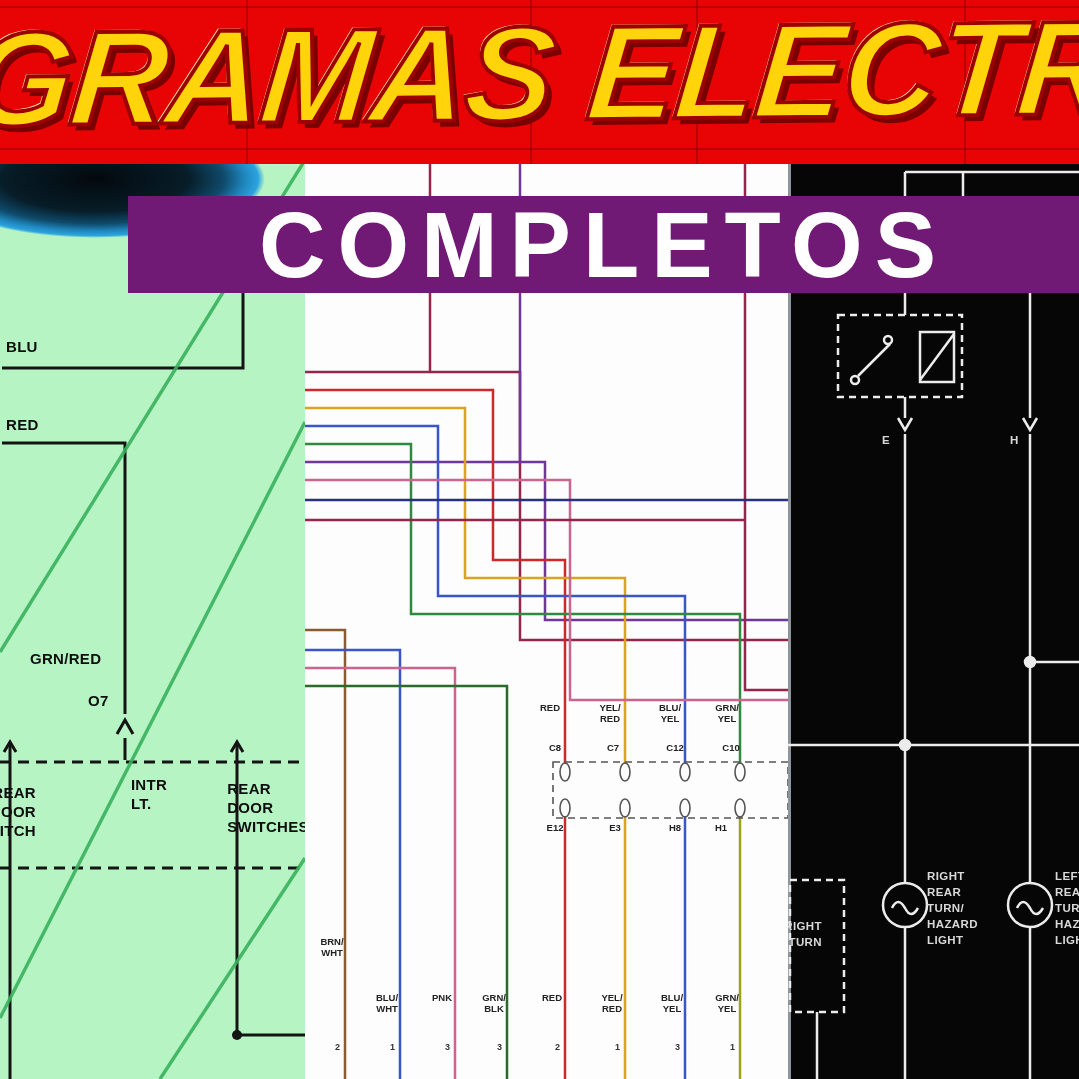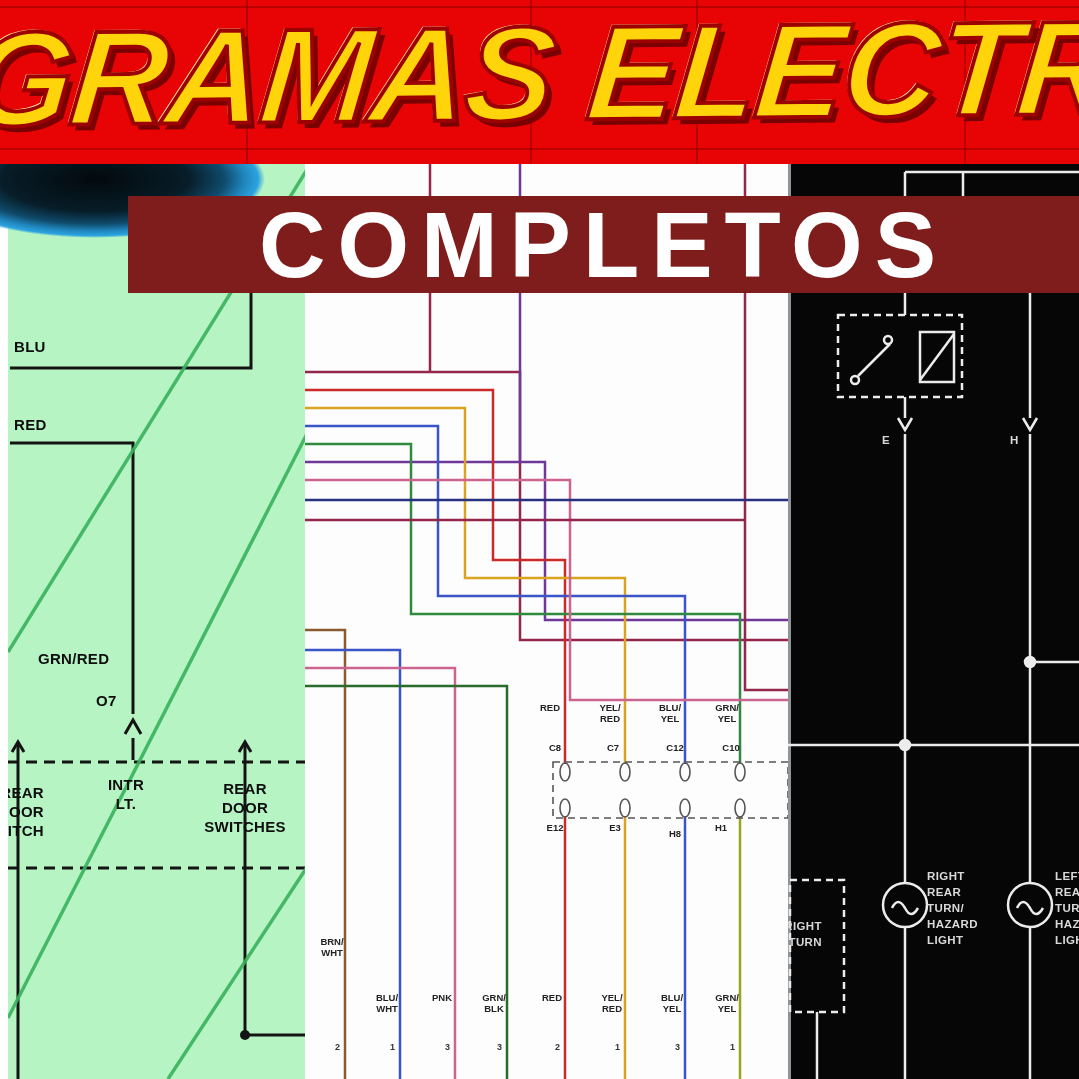--- a/index.html
+++ b/index.html
@@ -1,40 +1,40 @@
 <!DOCTYPE html>
 <html><head>
 <meta charset="utf-8">
 <style>
   html,body{margin:0;padding:0;background:#222;}
   #stage{position:relative;width:1079px;height:1079px;overflow:hidden;background:#fff;
          font-family:"Liberation Sans",sans-serif;}
   .panel{position:absolute;top:0;height:1079px;overflow:hidden;}
-  #left-panel{left:8px;width:325px;background:#b7f4c4;}
+  #left-panel{left:0;width:325px;background:#b7f4c4;}
   #mid-panel{left:305px;width:483px;background:#fdfdfd;}
   #right-panel{left:788px;width:291px;background:#060606;}
   .panel svg{position:absolute;top:0;left:0;}
   .lbl{position:absolute;font-weight:bold;white-space:pre-line;}
   .left-lbl{font-size:15px;color:#0e0e0e;letter-spacing:.3px;line-height:1.25;}
   .mid-lbl{font-size:9.5px;color:#222;line-height:1.2;text-align:center;transform:translateX(-50%);}
   .pin-num{position:absolute;font-size:9px;font-weight:bold;color:#333;}
   .right-lbl{font-size:11.5px;color:#d9d9d9;line-height:1.4;letter-spacing:.4px;}
-  .center{text-align:center;transform:translateX(-50%);}
+  .center{transform:translateX(-50%);margin-left:31px;}
   .cut-right{text-align:right;overflow:hidden;}
   #dark-ellipse{position:absolute;left:-75px;top:120px;width:340px;height:118px;border-radius:50%;
     background:radial-gradient(closest-side,#03090d 0%,#071d28 55%,#0f4a6b 76%,#1f86bd 88%,#2ba3df 96%,rgba(43,163,223,0) 100%);}
   #banner{position:absolute;left:0;top:0;width:1079px;height:164px;background:#e80404;overflow:hidden;}
   #banner-title{position:absolute;left:-30px;top:-4px;font-size:134px;font-weight:bold;font-style:italic;
     letter-spacing:-2px;white-space:nowrap;color:#ffd40a;
     -webkit-text-stroke:4px #9c0202;
     text-shadow:6px 6px 0 #7a0101,-2px -2px 0 #fff3b0;
     transform:skewX(-6deg) rotate(-0.6deg);}
   .banner-grid-v{position:absolute;top:0;width:2px;height:164px;background:rgba(140,0,0,.5);}
   .banner-grid-h{position:absolute;left:0;width:1079px;height:2px;background:rgba(140,0,0,.5);}
-  #subtitle-bar{position:absolute;left:128px;top:196px;width:951px;height:97px;background:#7f1d1d;
+  #subtitle-bar{position:absolute;left:128px;top:196px;width:951px;height:97px;background:#701a75;
     display:flex;align-items:center;justify-content:center;}
   #subtitle-text{font-size:92px;font-weight:bold;color:#ffffff;letter-spacing:12px;line-height:1;}
   .v-div{position:absolute;left:0;top:160px;width:3px;height:919px;background:#8d949a;}
 </style>
 </head>
 <body>
 
 <div id="stage">
 
   <div class="panel" id="left-panel">
@@ -116,21 +116,21 @@
     <div class="lbl mid-lbl" style="left:422px;top:702px;">GRN/
 YEL</div>
 
     <div class="lbl mid-lbl" style="left:250px;top:742px;text-align:center;">C8</div>
     <div class="lbl mid-lbl" style="left:308px;top:742px;">C7</div>
     <div class="lbl mid-lbl" style="left:370px;top:742px;">C12</div>
     <div class="lbl mid-lbl" style="left:426px;top:742px;">C10</div>
 
     <div class="lbl mid-lbl" style="left:250px;top:822px;">E12</div>
     <div class="lbl mid-lbl" style="left:310px;top:822px;">E3</div>
-    <div class="lbl mid-lbl" style="left:370px;top:822px;margin-top:6px;">H8</div>
+    <div class="lbl mid-lbl" style="left:370px;top:822px;">H8</div>
     <div class="lbl mid-lbl" style="left:416px;top:822px;">H1</div>
 
     <div class="lbl mid-lbl" style="left:27px;top:936px;">BRN/
 WHT</div>
     <div class="lbl mid-lbl" style="left:82px;top:992px;">BLU/
 WHT</div>
     <div class="lbl mid-lbl" style="left:137px;top:992px;">PNK</div>
     <div class="lbl mid-lbl" style="left:189px;top:992px;">GRN/
 BLK</div>
     <div class="lbl mid-lbl" style="left:247px;top:992px;">RED</div>

